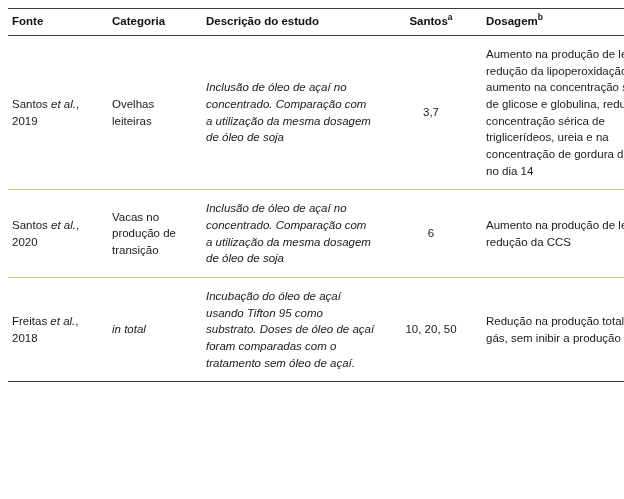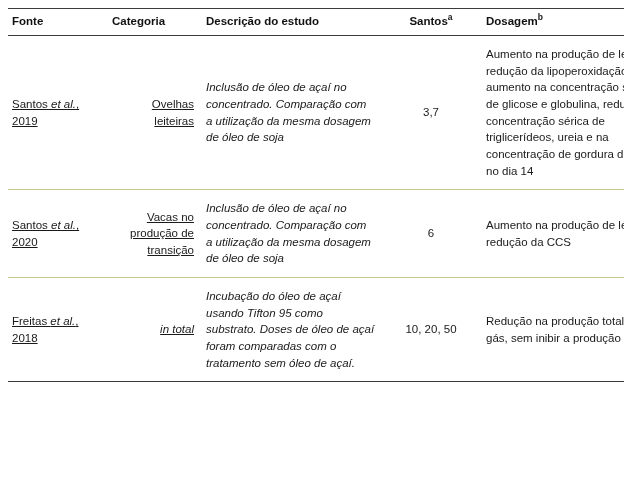--- a/index.html
+++ b/index.html
@@ -43,26 +43,26 @@
     padding: 10px 8px 10px 4px;
     vertical-align: middle;
     line-height: 1.45;
     border-bottom: 1px solid #c9c98a;
     color: #1a1a1a;
   }
   table.study-table tbody tr:last-child td {
     border-bottom: 1.5px solid #3b3b3b;
   }
   .col-fonte { width: 88px; }
-  .col-cat   { width: 82px; text-align: right; }
+  .col-cat   { width: 82px; }
   .col-desc  { width: 170px; }
   .col-dos   { width: 86px; }
   .col-ef    { width: 176px; }
 
-  td.col-fonte, td.col-cat { vertical-align: middle; text-decoration: underline; }
+  td.col-fonte, td.col-cat { vertical-align: middle; }
   td.col-desc { vertical-align: middle; font-style: italic; }
   td.col-ef { vertical-align: middle; }
 
   .italic { font-style: italic; }
   sup {
     font-size: 8.5px;
     vertical-align: super;
     line-height: 0;
   }
   sub {

